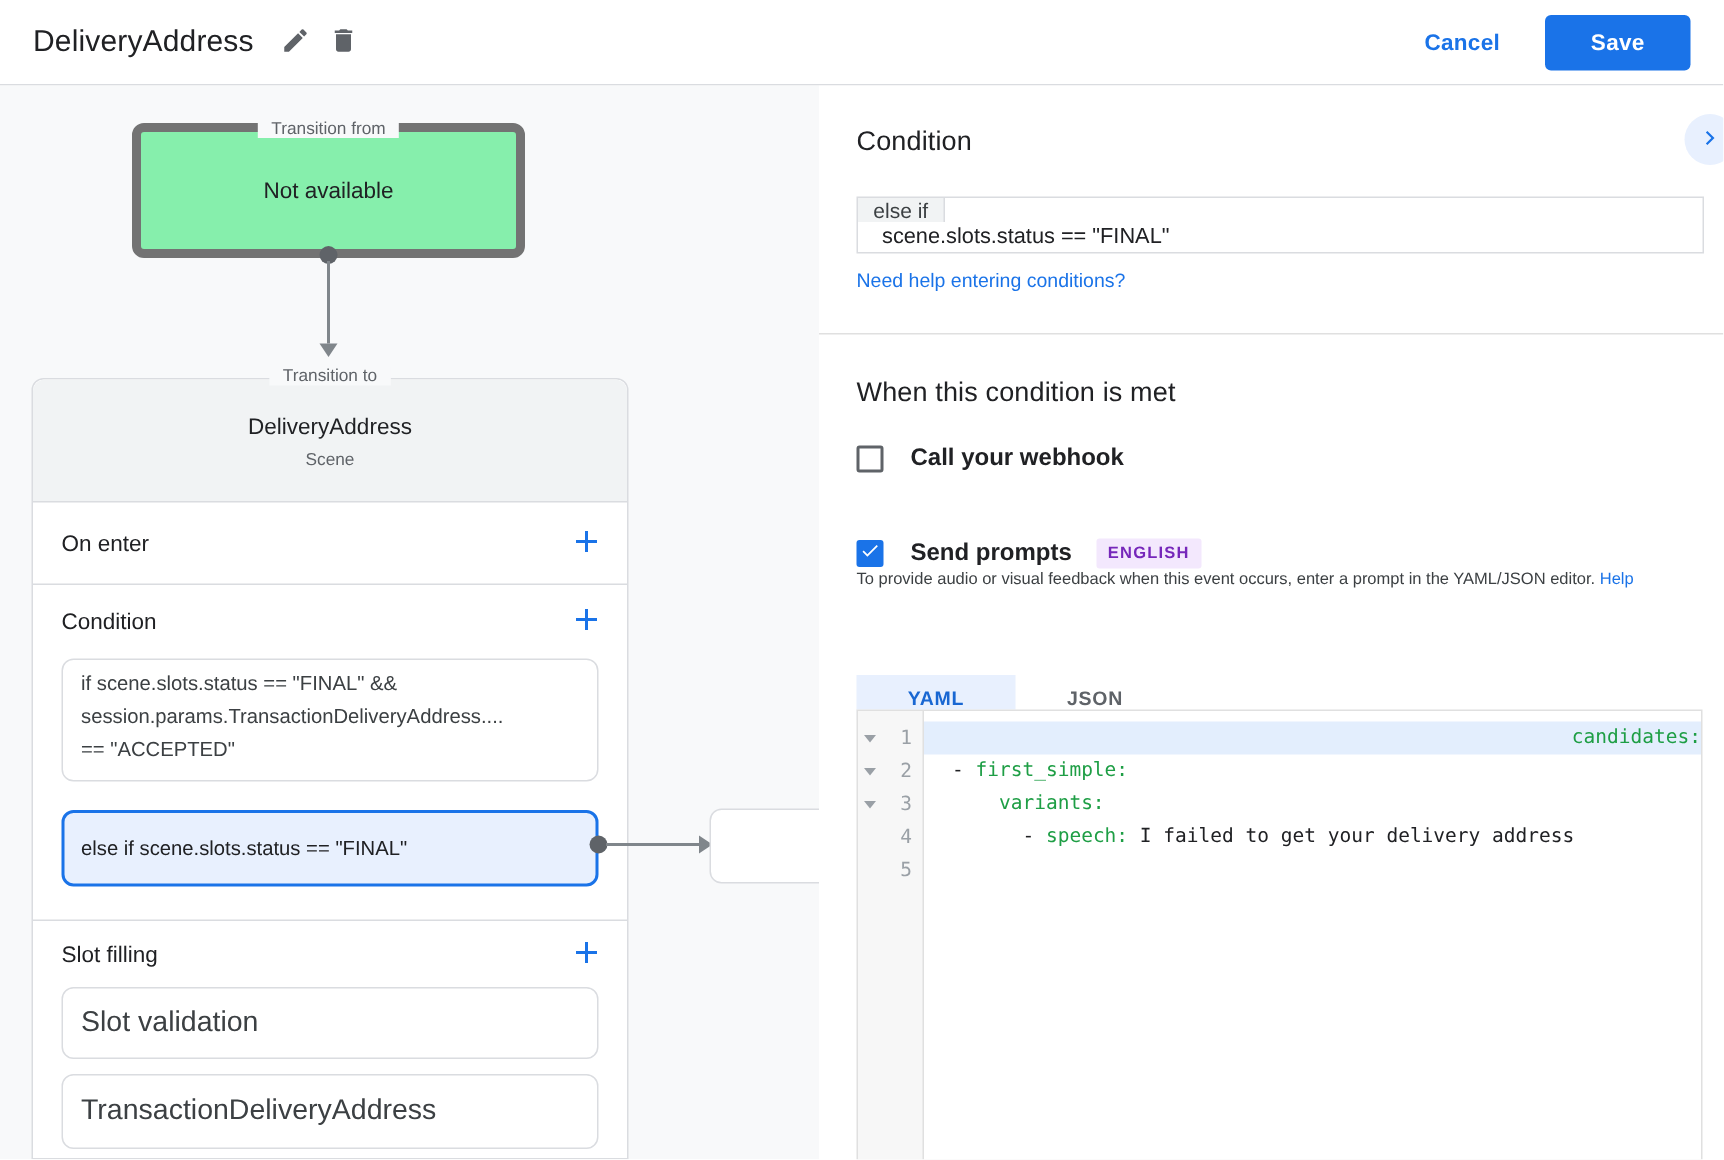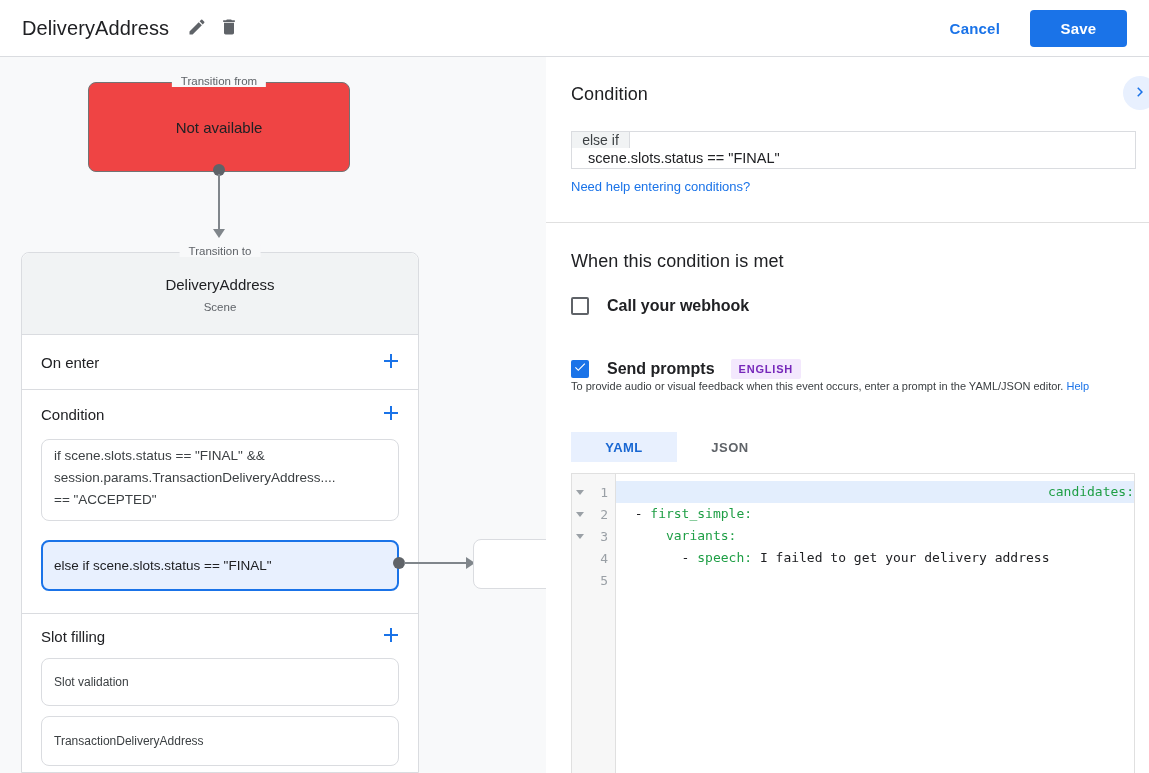--- a/index.html
+++ b/index.html
@@ -19,22 +19,22 @@
                 font-family:"Liberation Sans",sans-serif; cursor:pointer; margin-right:30px; letter-spacing:.2px;}
   .save-btn { background:#1a73e8; color:#fff; border:none; border-radius:4px; width:97px; height:37px;
               font-size:15px; font-weight:bold; font-family:"Liberation Sans",sans-serif; cursor:pointer; letter-spacing:.2px;}
 
   
   .main { display:flex; height:716px; }
   .left { position:relative; width:546px; height:716px; background:#f8f9fa; overflow:hidden; flex:none; }
   .right { position:relative; width:603px; height:716px; background:#fff; }
 
   
-  .tf-box { position:absolute; left:88px; top:25px; width:262px; height:90px; background:#ef4444;
-            border:1px solid #737373; border-radius:8px; }
+  .tf-box { position:absolute; left:88px; top:25px; width:262px; height:90px; background:#86efac;
+            border:6px solid #737373; border-radius:8px; }
   .legend { position:absolute; top:-8px; left:50%; transform:translateX(-50%); background:#f8f9fa;
             padding:0 9px; font-size:11.5px; color:#5f6368; white-space:nowrap; }
   .tf-content { display:flex; align-items:center; justify-content:center; height:100%;
                 font-size:15px; color:#202124; }
   .dot { position:absolute; width:12px; height:12px; border-radius:50%; background:#5f6368; }
   .dot-v { left:213px; top:107px; }
   .vline { position:absolute; left:218px; top:117px; width:2px; height:55px; background:#80868b; }
   .varrow { position:absolute; left:213px; top:172px; width:0; height:0;
             border-left:6px solid transparent; border-right:6px solid transparent; border-top:9px solid #80868b; }
 
@@ -50,21 +50,21 @@
   .row-head-cond { height:49px; }
   .row-head-slot { height:44px; }
   .plus-btn { background:none; border:none; cursor:pointer; width:20px; height:20px;
               display:flex; align-items:center; justify-content:center; }
   .cond-box { margin:0 19px; background:#fff; border:1px solid #dadce0; border-radius:8px;
               padding:5px 12px 9px; font-size:13.5px; line-height:22px; color:#3c4043; }
   .cond-box-selected { margin:19px 19px 22px; background:#e8f0fe; border:2px solid #1a73e8; border-radius:8px;
               padding:0 11px; height:51px; display:flex; align-items:center;
               font-size:13.5px; color:#202124; cursor:pointer; }
   .slot-box { margin:0 19px 10px; background:#fff; border:1px solid #dadce0; border-radius:8px;
-              height:48px; display:flex; align-items:center; padding:0 12px; font-size:12px; color:#3c4043; }
+              height:48px; display:flex; align-items:center; padding:0 12px; font-size:19px; color:#3c4043; }
   .slot-box.second { height:50px; margin-bottom:0; }
 
   .dot-h { left:393px; top:500px; }
   .hline { position:absolute; left:404px; top:505px; width:62px; height:2px; background:#80868b; }
   .harrow { position:absolute; left:466px; top:500px; width:0; height:0;
             border-top:6px solid transparent; border-bottom:6px solid transparent; border-left:9px solid #80868b; }
   .target-box { position:absolute; left:473px; top:482px; width:86px; height:50px; background:#fff;
                 border:1px solid #dadce0; border-radius:8px; }
 
   
@@ -88,21 +88,21 @@
   .checkbox { width:18px; height:18px; border-radius:2px; flex:none; cursor:pointer; }
   .checkbox.unchecked { border:2px solid #5f6368; background:#fff; }
   .checkbox.checked { background:#1a73e8; display:flex; align-items:center; justify-content:center; }
   .check-label { margin-left:18px; font-size:16px; font-weight:bold; color:#202124; }
   .lang-badge { margin-left:16px; background:#f3e8fd; color:#7627ba; font-size:11px; font-weight:bold;
                 letter-spacing:.8px; padding:4px 8px; border-radius:2px; }
 
   .desc { position:absolute; left:25px; top:321px; width:558px; font-size:11px; line-height:17.5px; color:#3c4043; }
   .desc a { color:#1a73e8; text-decoration:none; }
 
-  .tabs { position:absolute; left:25px; top:375px; display:flex; }
+  .tabs { position:absolute; left:25px; top:393px; display:flex; }
   .tab { width:106px; height:30px; display:flex; align-items:center; justify-content:center;
          font-size:13px; font-weight:bold; letter-spacing:.5px; cursor:pointer; }
   .tab.active { background:#e8f0fe; color:#1967d2; }
   .tab.inactive { color:#5f6368; }
 
   .editor { position:absolute; left:25px; top:416px; width:564px; height:301px;
             border:1px solid #e0e0e0; display:flex; background:#fff; font-family:"DejaVu Sans Mono",monospace; }
   .gutter { width:44px; background:#f7f7f7; border-right:1px solid #e0e0e0; padding-top:7px; flex:none; }
   .g-row { height:22px; display:flex; align-items:center; }
   .g-fold { width:15px; display:flex; align-items:center; justify-content:center; }

